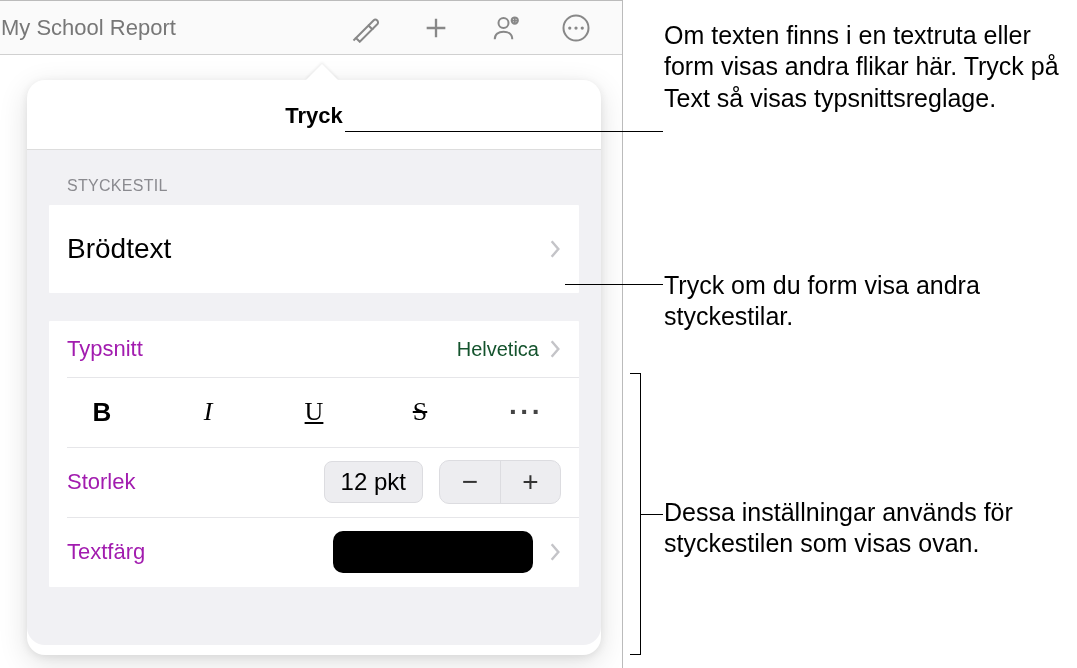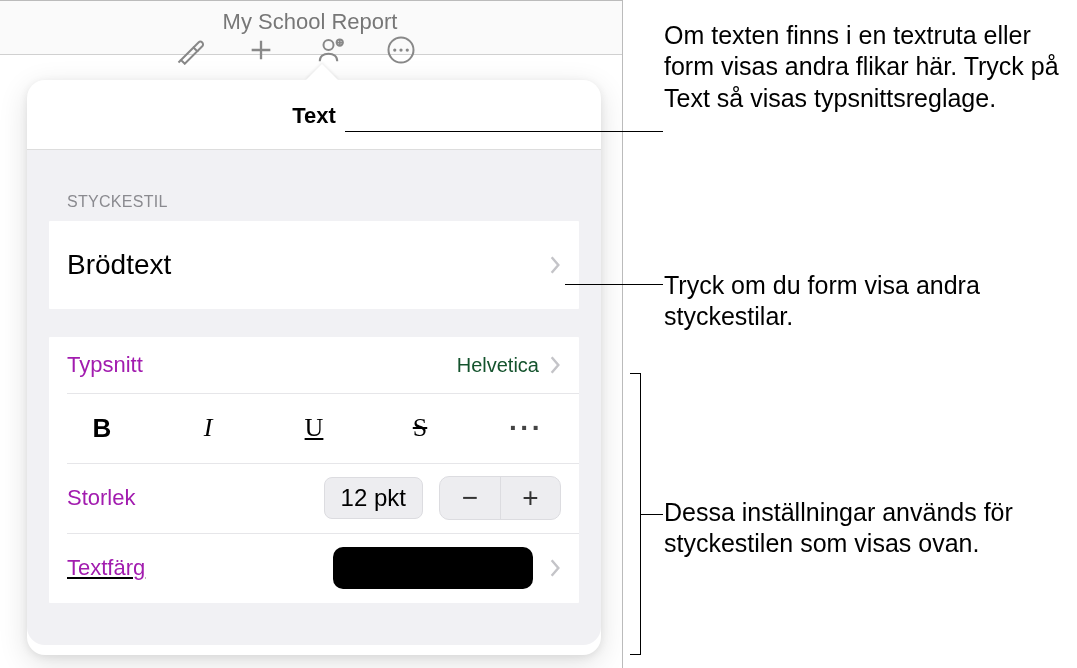--- a/index.html
+++ b/index.html
@@ -20,23 +20,22 @@
       border-left: none;
       border-bottom: none;
       background: #fff;
       overflow: hidden;
     }
     .toolbar {
       height: 54px;
       border-bottom: 1px solid #d0d0d0;
       display: flex;
       align-items: center;
-      padding: 8px;
+      padding: 1px;
       background: #fafafa;
-      flex-direction: column;
     }
     .doc-title {
       font-size: 22px;
       color: #777;
       padding-left: 2px;
       flex: 1;
       position: relative;
       left: -2px;
     }
     .toolbar-icons {
@@ -70,21 +69,21 @@
       text-align: center;
       font-size: 22px;
       font-weight: 600;
       padding: 23px 0 20px;
     }
     .popover-body {
       background: #f1f1f4;
       border-top: 0.5px solid #ddd;
       height: 496px;
       border-radius: 0 0 18px 18px;
-      padding: 43px 22px 0;
+      padding: 27px 22px 0;
     }
     .section-label {
       font-size: 16px;
       color: #8a8a8f;
       letter-spacing: 0.3px;
       padding-left: 18px;
       margin-bottom: 10px;
     }
     .card {
       background: #fff;
@@ -217,21 +216,21 @@
             <circle cx="7" cy="12" r="1.3" fill="currentColor" stroke="none"></circle>
             <circle cx="12" cy="12" r="1.3" fill="currentColor" stroke="none"></circle>
             <circle cx="17" cy="12" r="1.3" fill="currentColor" stroke="none"></circle>
           </svg>
       </div>
     </div>
   </div>
 
   <div class="popover-container">
     <div class="popover-arrow"></div>
-    <div class="popover-header">Text</div>
+    <div class="popover-header">Tryck</div>
     <div class="popover-body">
       <div class="section-label">STYCKESTIL</div>
 
       <div class="card style-card">
         <div class="row">
           <div class="style-name">Brödtext</div>
           <div class="chevron">
             <svg width="12" height="20" viewBox="0 0 10 18" fill="none" stroke="currentColor" stroke-width="2.2">
                 <path d="M2 2 L8 9 L2 16"></path>
               </svg>
@@ -257,21 +256,21 @@
           <div class="fmt-btn fmt-more">···</div>
         </div>
         <div class="row has-top-border" style="min-height:70px;">
           <div class="row-label">Storlek</div>
           <div class="size-value-pill">12 pkt</div>
           <div class="stepper">
             <div class="stepper-btn">−</div>
             <div class="stepper-btn">+</div>
           </div>
         </div>
-        <div class="row has-top-border" style="min-height:70px;text-decoration:underline;">
+        <div class="row has-top-border" style="min-height:70px;">
           <div class="row-label">Textfärg</div>
           <div class="color-swatch"></div>
           <div class="chevron">
             <svg width="12" height="20" viewBox="0 0 10 18" fill="none" stroke="currentColor" stroke-width="2.2">
                 <path d="M2 2 L8 9 L2 16"></path>
               </svg>
           </div>
         </div>
       </div>
     </div>

